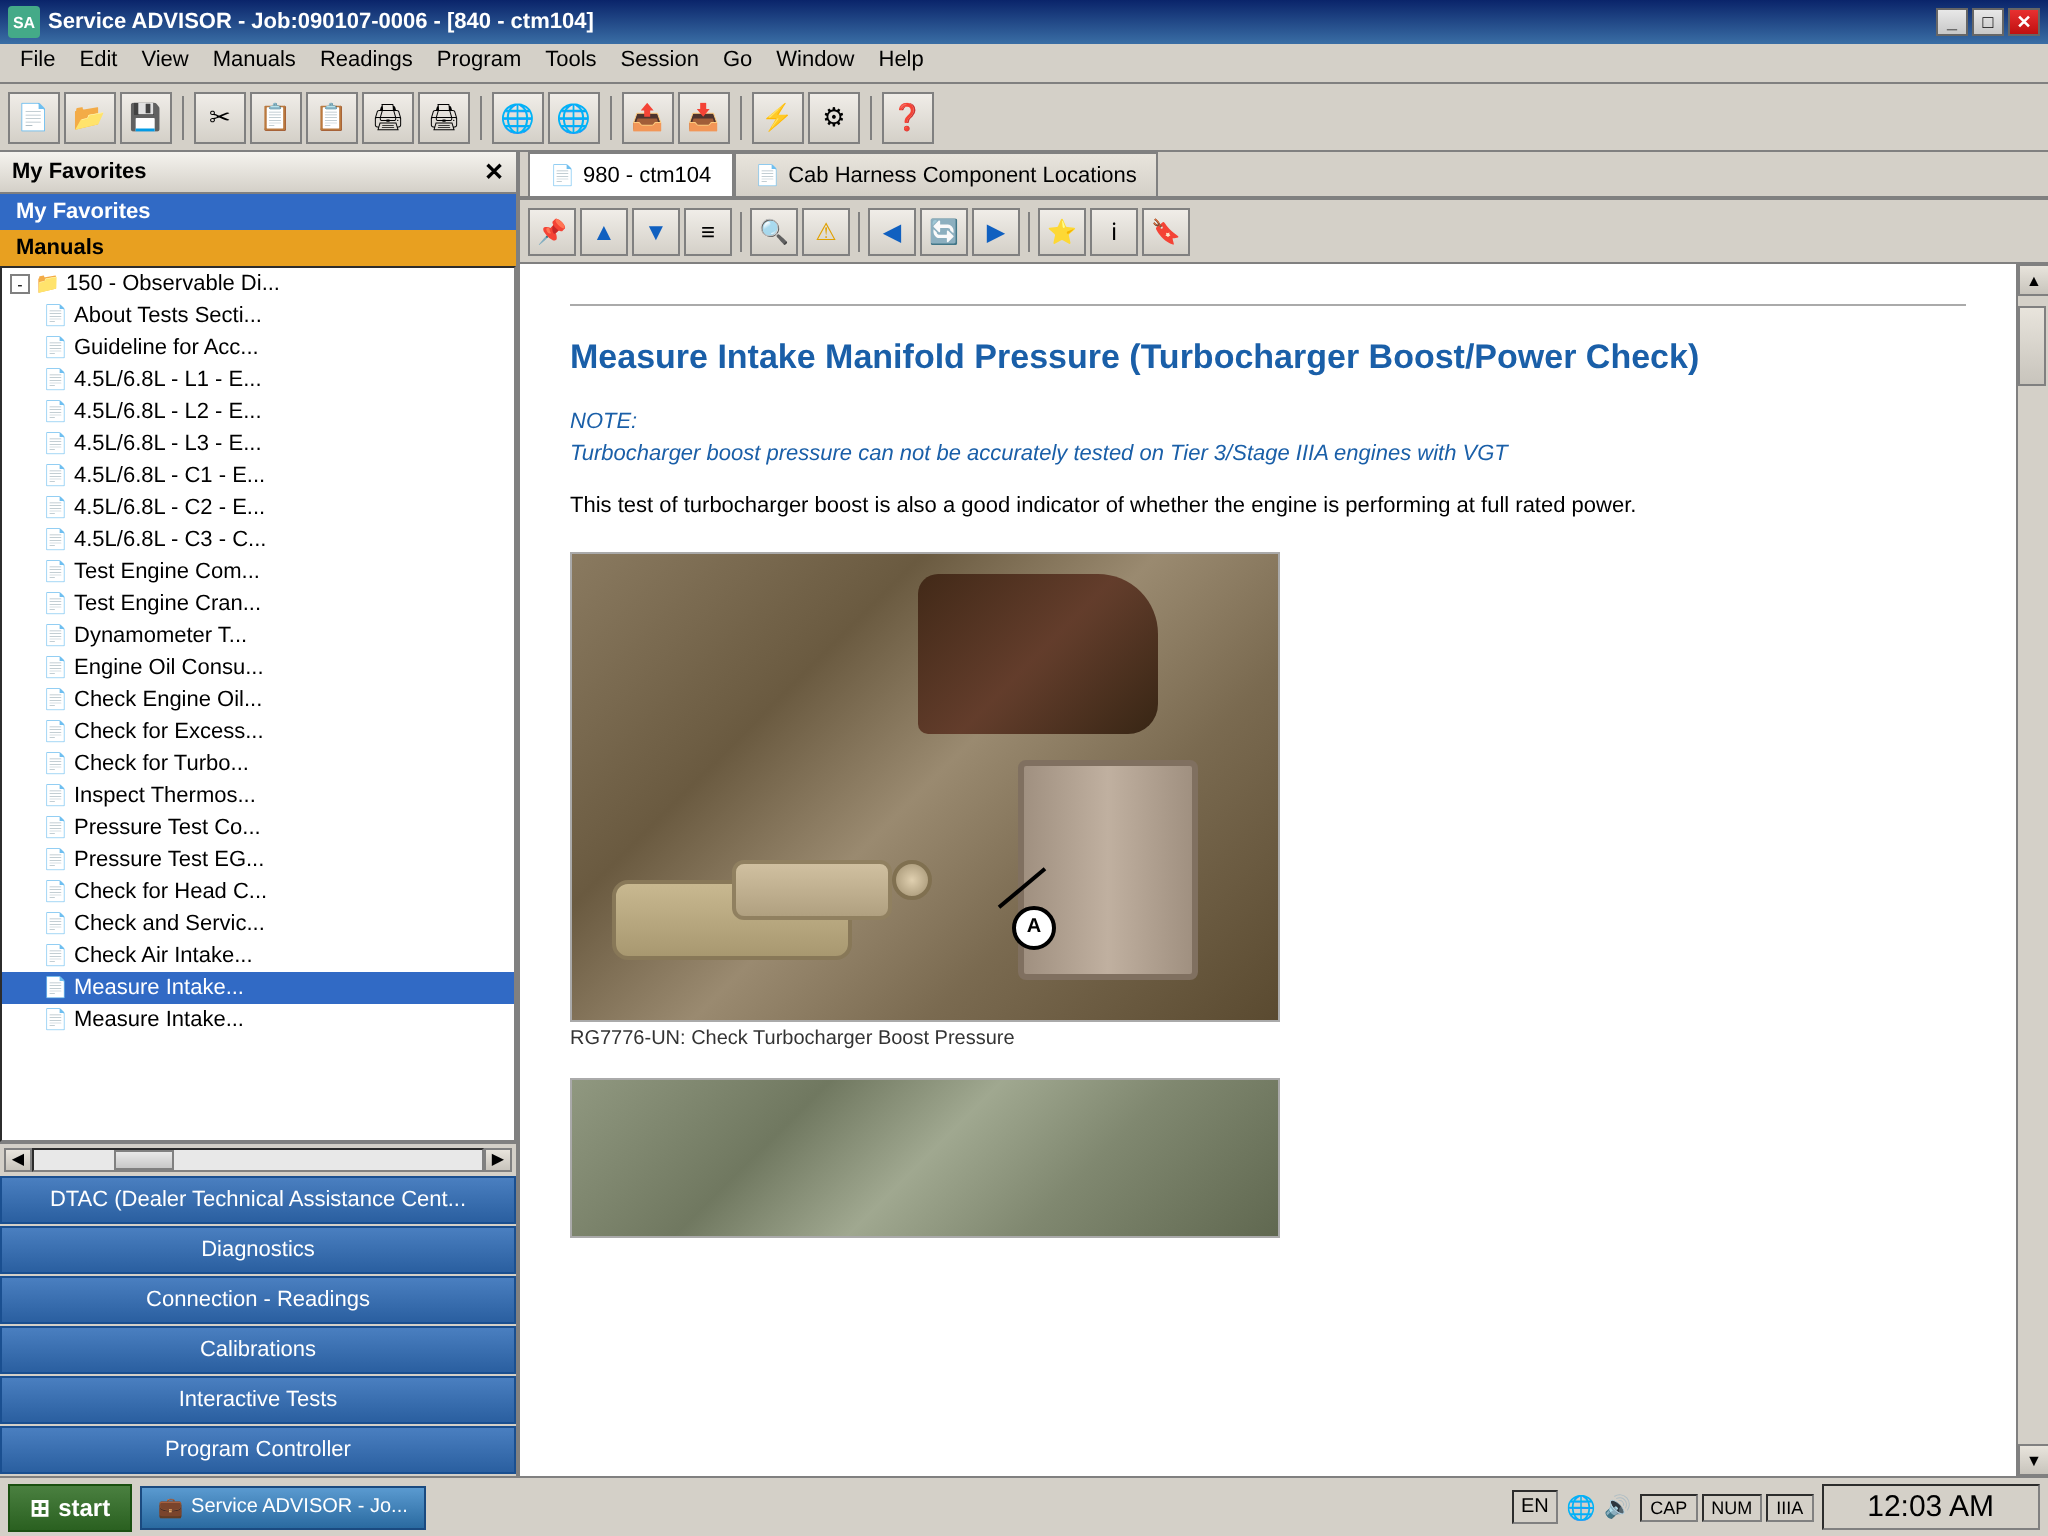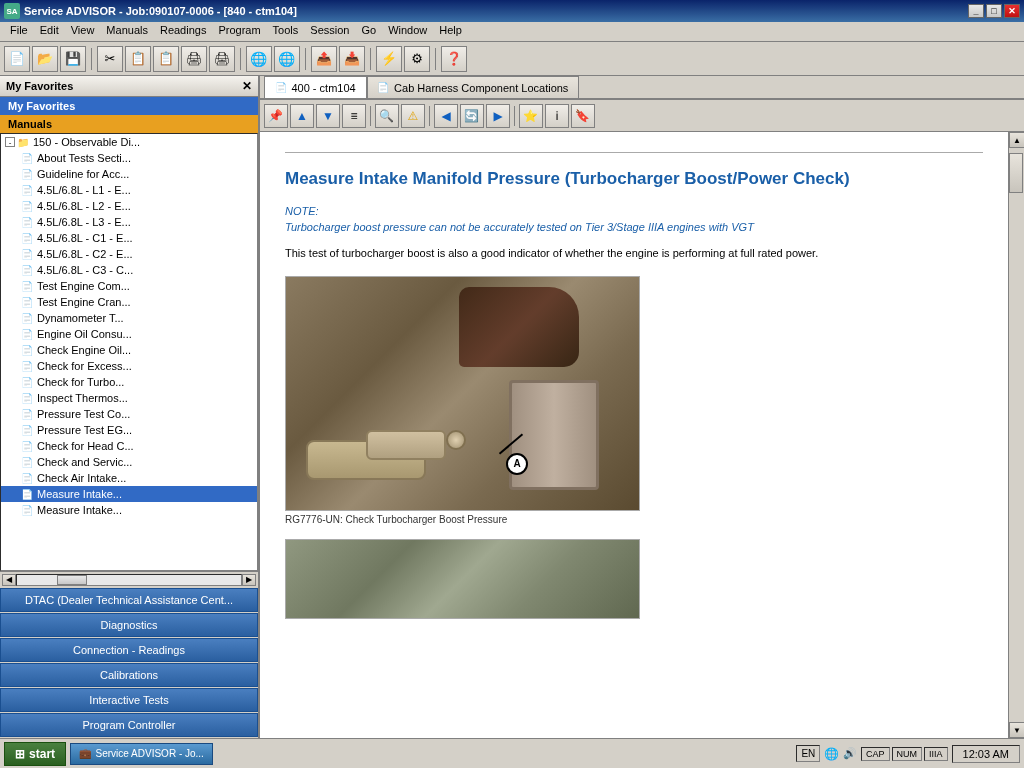--- a/index.html
+++ b/index.html
@@ -443,22 +443,22 @@
     }
     .status-pill {
       background: #d4d0c8;
       border: 1px inset #808080;
       padding: 1px 4px;
       font-size: 9px;
     }
     .clock {
       background: #d4d0c8;
       border: 1px inset #808080;
-      padding: 2px 10px;
-      font-size: 11px;
+      padding: 2px 22px;
+      font-size: 15px;
     }
 
     
     .doc-wrapper {
       flex: 1;
       display: flex;
       overflow: hidden;
     }
   </style>
 </head>
@@ -648,21 +648,21 @@
       <div class="sidebar-nav-item">Interactive Tests</div>
       <div class="sidebar-nav-item">Program Controller</div>
     </div>
   </div>
 
   <div class="content-area">
 
     <div class="tab-bar">
       <div class="tab active">
         <span class="tab-icon">📄</span>
-        <span>400 - ctm104</span>
+        <span>980 - ctm104</span>
       </div>
       <div class="tab">
         <span class="tab-icon">📄</span>
         <span>Cab Harness Component Locations</span>
       </div>
     </div>
 
     <div class="content-toolbar">
       <div class="content-toolbar-btn">📌</div>
       <div class="content-toolbar-btn" style="color:#1060c0;font-weight:bold;">▲</div>

